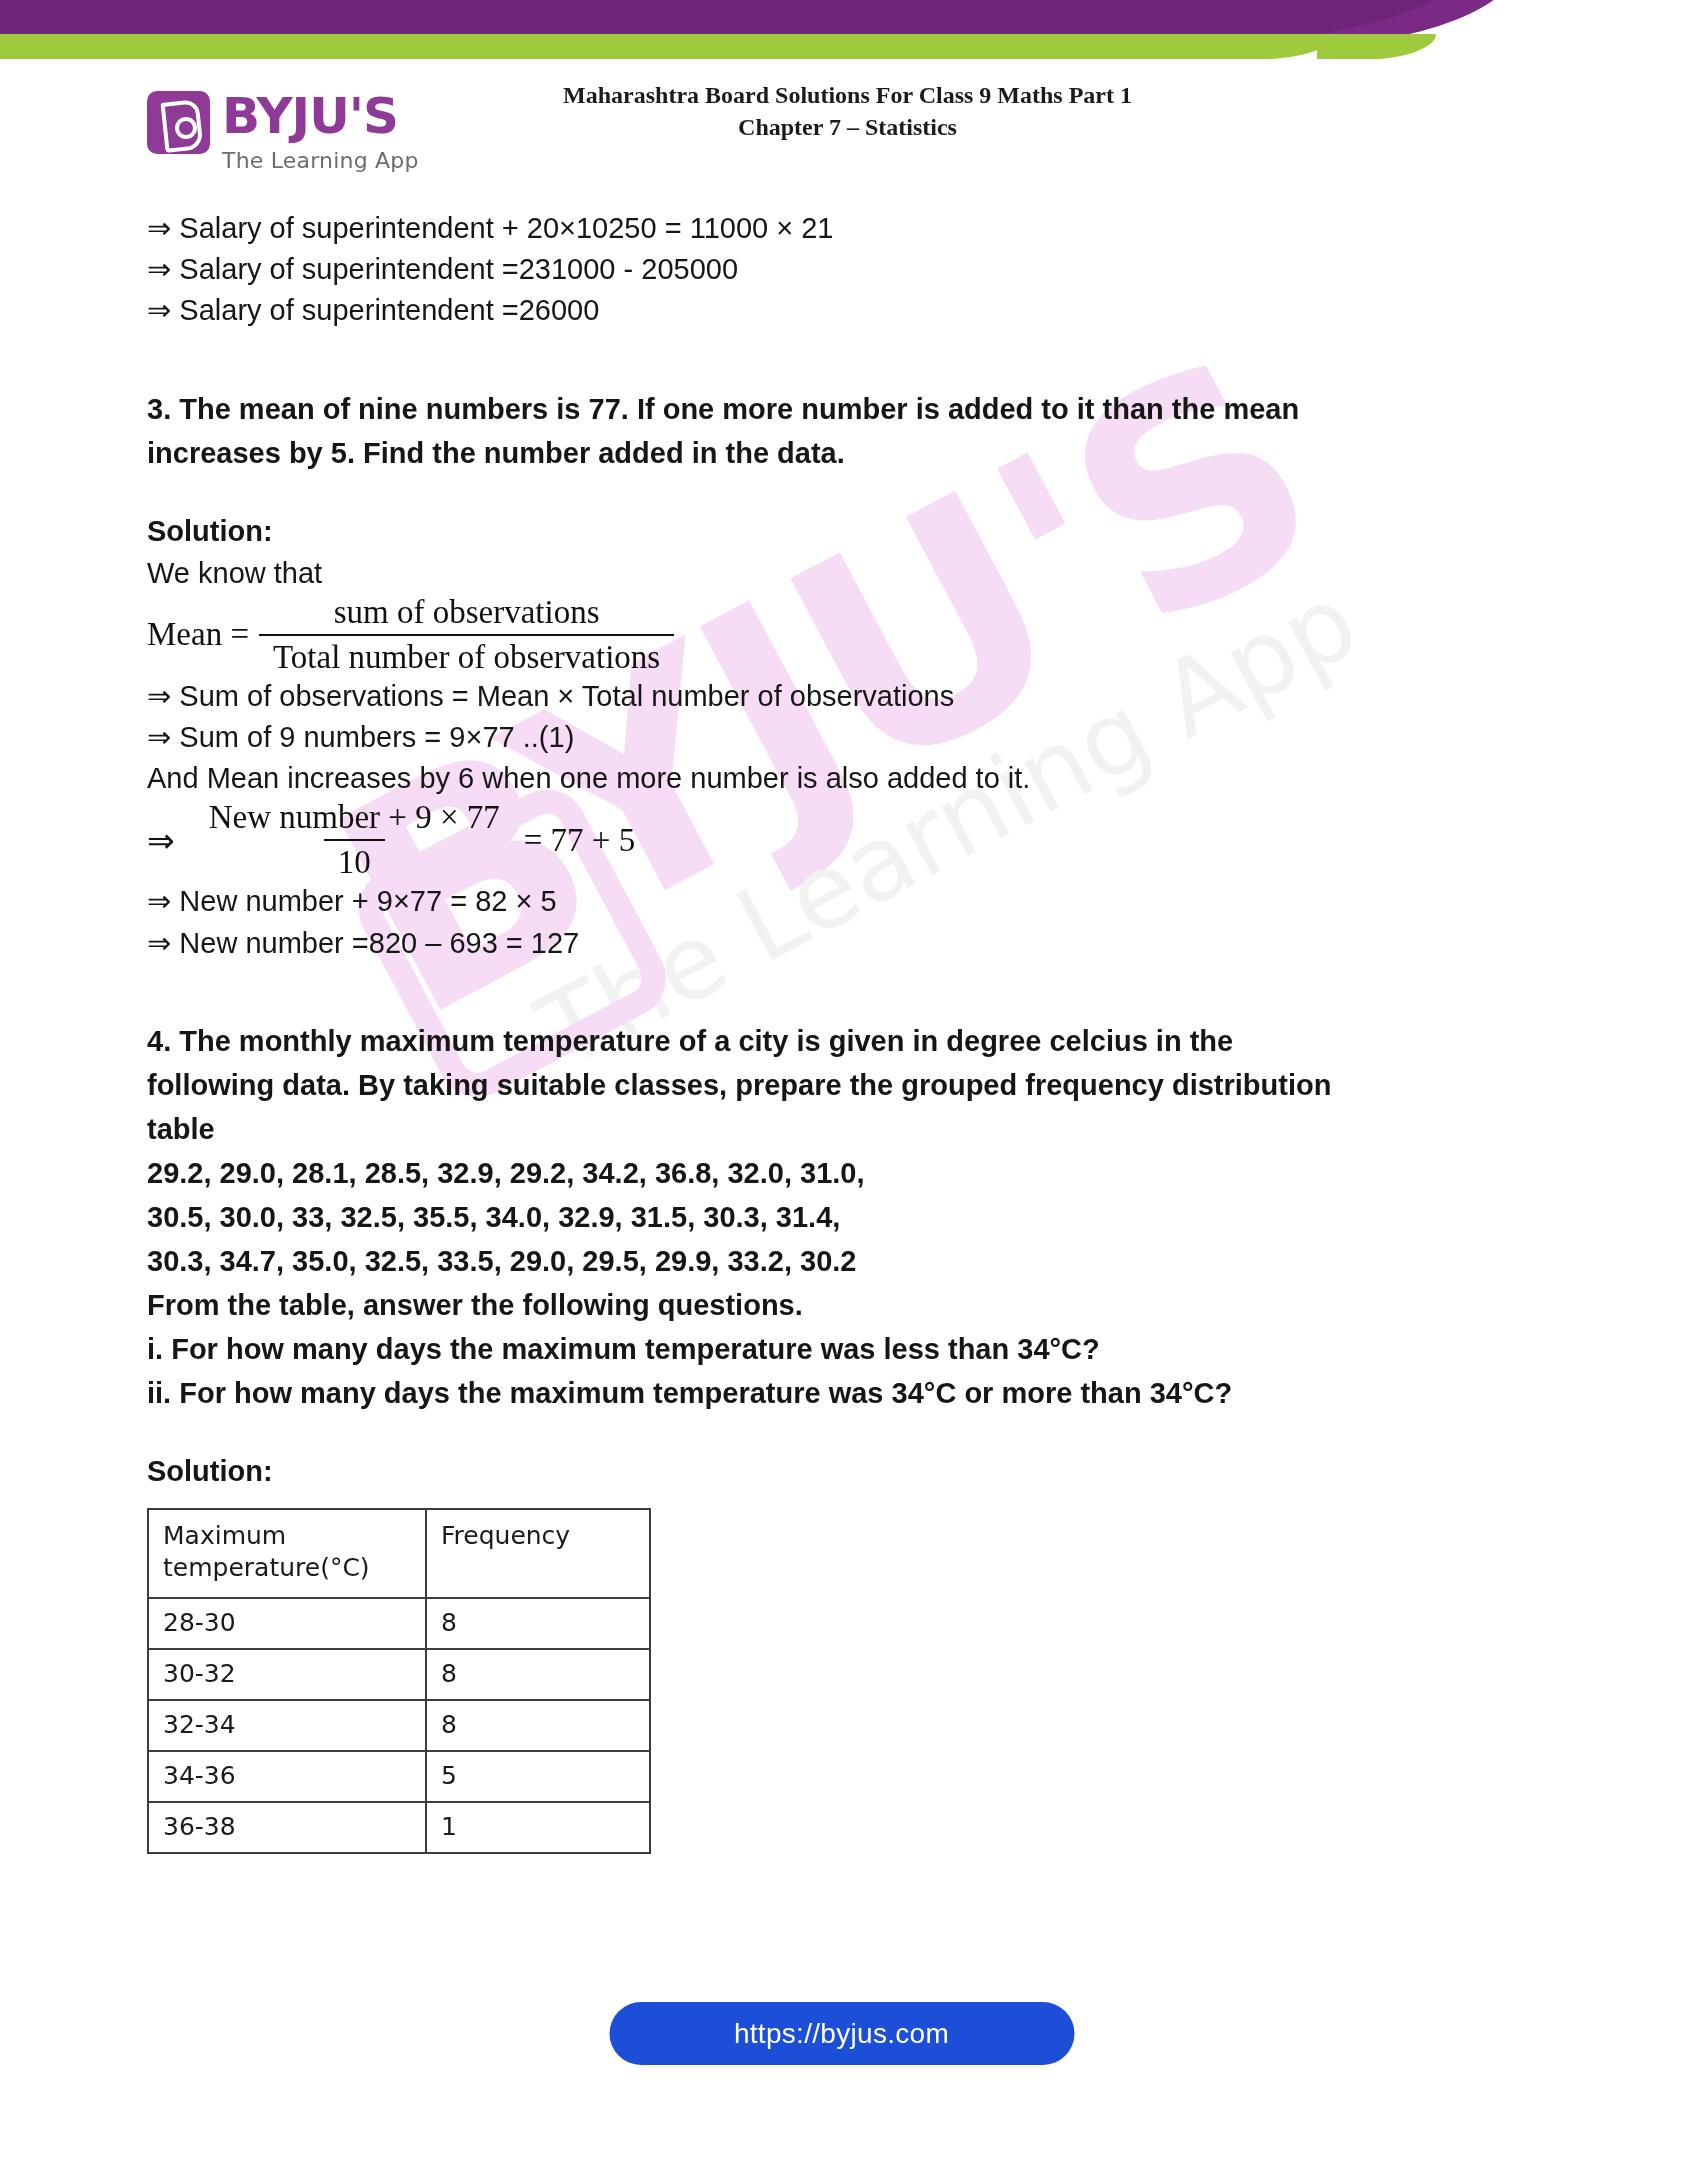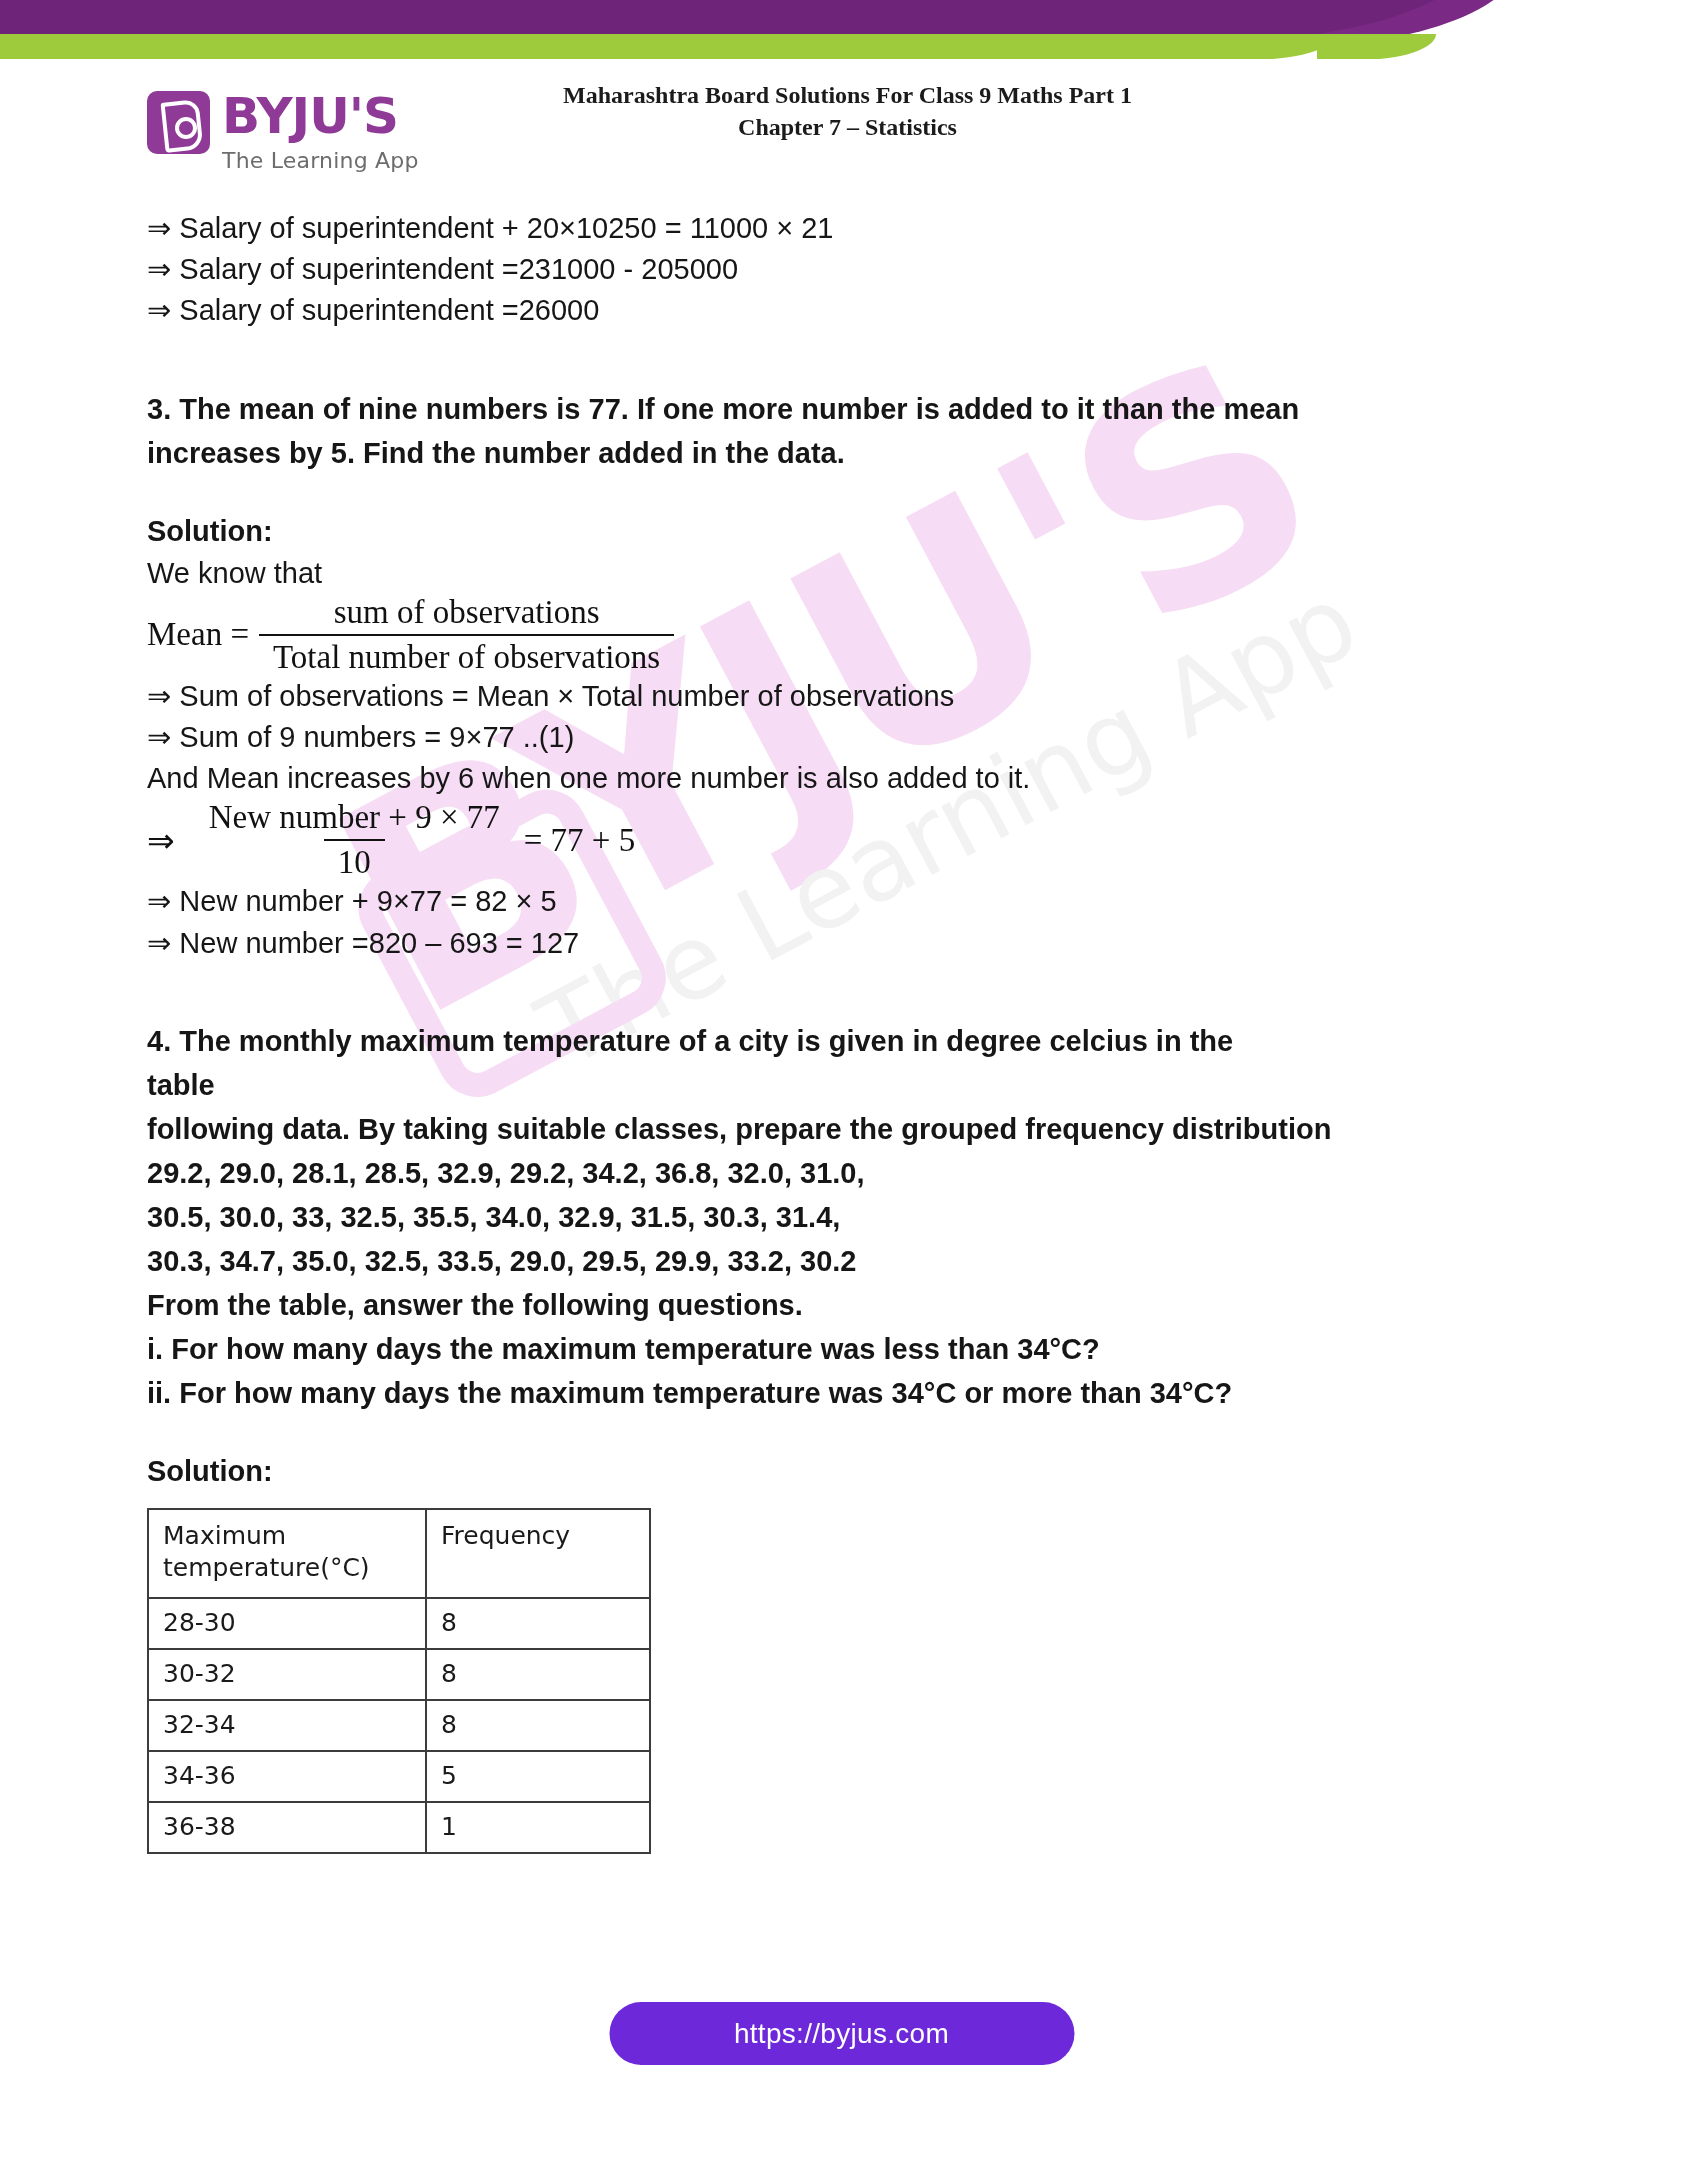--- a/index.html
+++ b/index.html
@@ -238,21 +238,21 @@
   .col-frq { width: 194px; border-radius: 26px; }
 
   
   .footer-pill {
     position: absolute;
     left: 50%;
     transform: translateX(-50%);
     top: 2002px;
     width: 465px;
     height: 63px;
-    background: #6d28d9;
+    background: #1d4ed8;
     border-radius: 34px;
     display: flex;
     align-items: center;
     justify-content: center;
     z-index: 4;
   }
   .footer-pill span {
     font-family: "Liberation Sans", sans-serif;
     font-size: 28px;
     color: #ffffff;
@@ -324,22 +324,22 @@
     </span>
     <span>= 77 + 5</span>
   </div>
 
   <div class="line">⇒ New number + 9×77 = 82 × 5</div>
   <div class="line">⇒ New number =820 – 693 = 127</div>
 
   <div class="spacer-lg"></div>
 
   <div class="para bold">4. The monthly maximum temperature of a city is given in degree celcius in the</div>
+  <div class="para bold">following data. By taking suitable classes, prepare the grouped frequency distribution</div>
   <div class="para bold">table</div>
-  <div class="para bold">following data. By taking suitable classes, prepare the grouped frequency distribution</div>
   <div class="para bold">29.2, 29.0, 28.1, 28.5, 32.9, 29.2, 34.2, 36.8, 32.0, 31.0,</div>
   <div class="para bold">30.5, 30.0, 33, 32.5, 35.5, 34.0, 32.9, 31.5, 30.3, 31.4,</div>
   <div class="para bold">30.3, 34.7, 35.0, 32.5, 33.5, 29.0, 29.5, 29.9, 33.2, 30.2</div>
   <div class="para bold">From the table, answer the following questions.</div>
   <div class="para bold">i. For how many days the maximum temperature was less than 34°C?</div>
   <div class="para bold">ii. For how many days the maximum temperature was 34°C or more than 34°C?</div>
 
   <div class="spacer-md"></div>
 
   <div class="para bold">Solution:</div>

